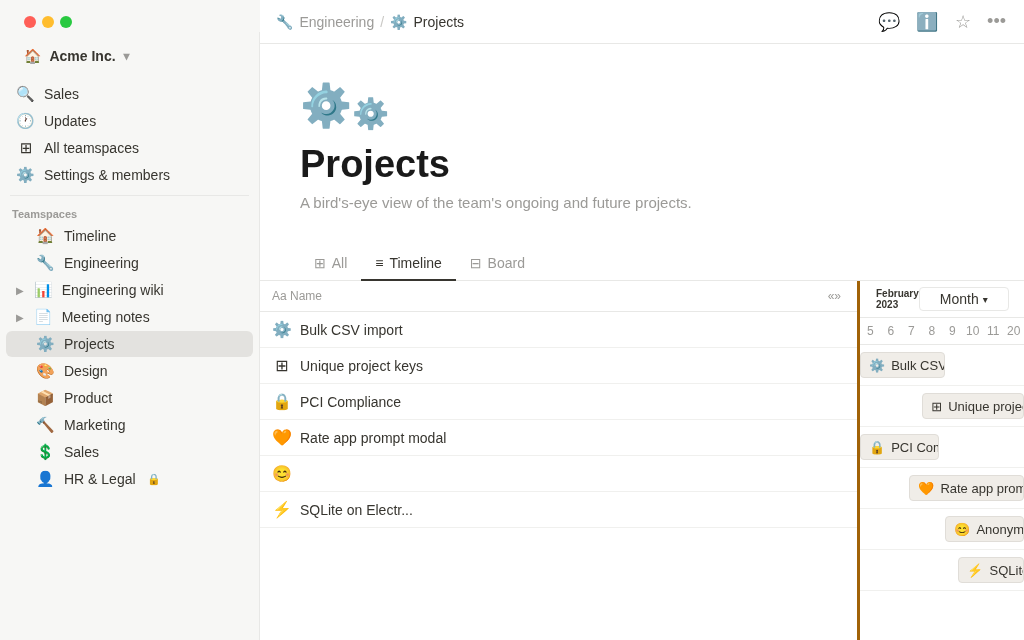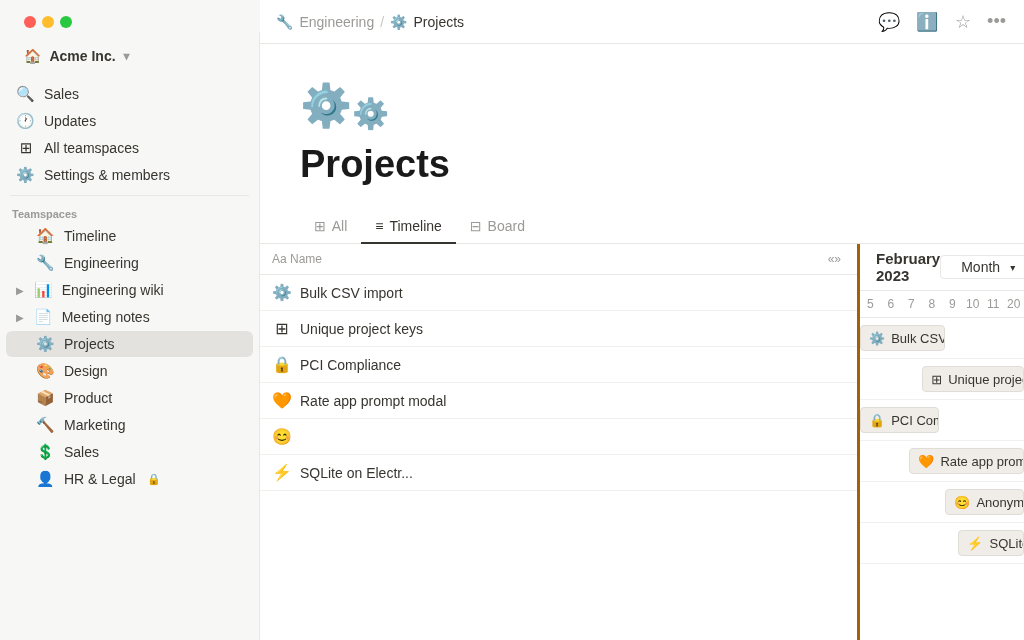--- a/index.html
+++ b/index.html
@@ -199,28 +199,28 @@
     }
     .timeline-header {
       display: flex;
       align-items: center;
       justify-content: space-between;
       padding: 6px 16px;
       border-bottom: 1px solid #e8e8e6;
       background: #fff;
     }
     .timeline-month {
-      font-size: 15px;
+      font-size: 10px;
       font-weight: 600;
       color: #37352f;
     }
     .month-selector {
       display: flex;
       align-items: center;
-      gap: 10px;
+      gap: 4px;
       font-size: 14px;
       color: #37352f;
       cursor: pointer;
       padding: 3px 20px;
       border-radius: 4px;
       border: 1px solid #e8e8e6;
     }
     .timeline-dates {
       display: flex;
       padding: 4px 0;
@@ -389,20 +389,21 @@
     </div>
   </div>
 
   <div class="content">
     <div class="page-header">
       <div class="page-icon">
         
         <span style="font-size:42px;">⚙️</span><span style="font-size:30px;vertical-align:bottom;">⚙️</span>
       </div>
       <div class="page-title">Projects</div>
+      <div class="page-subtitle">A bird's-eye view of the team's ongoing and future projects.</div>
     </div>
 
     <div class="tabs">
       <div class="tab">
         <span>⊞</span>
         <span>All</span>
       </div>
       <div class="tab active">
         <span>≡</span>
         <span>Timeline</span>

